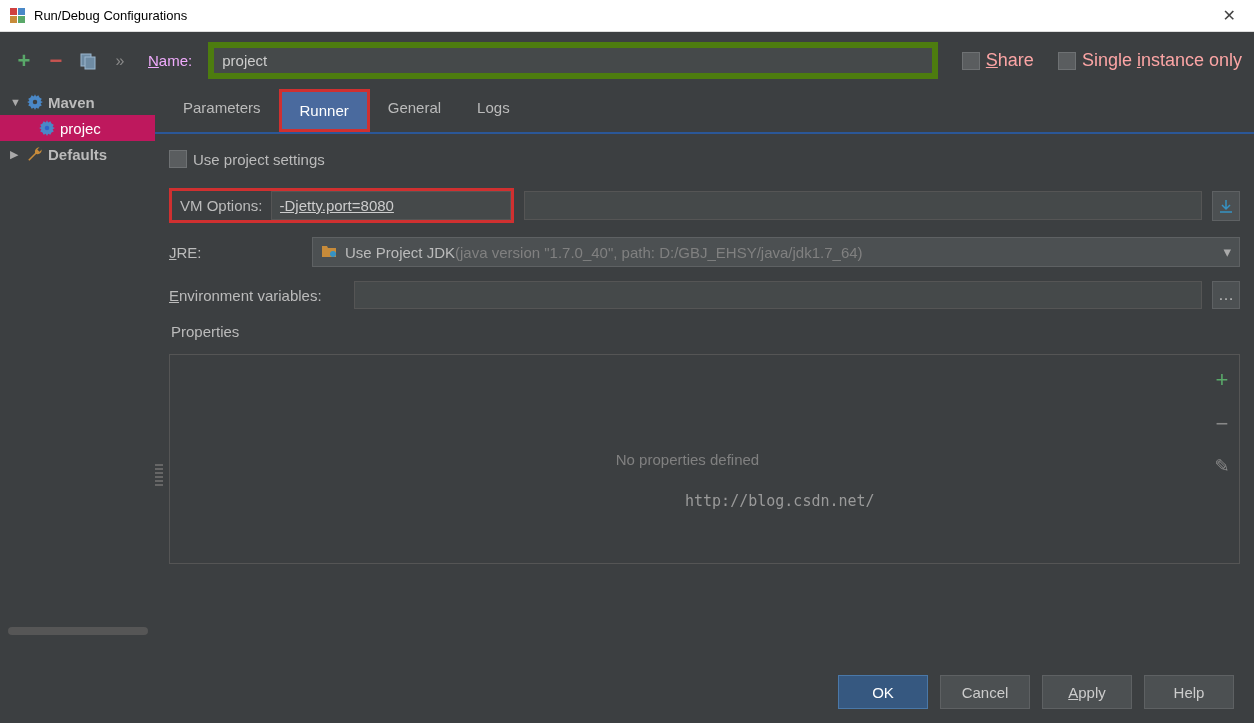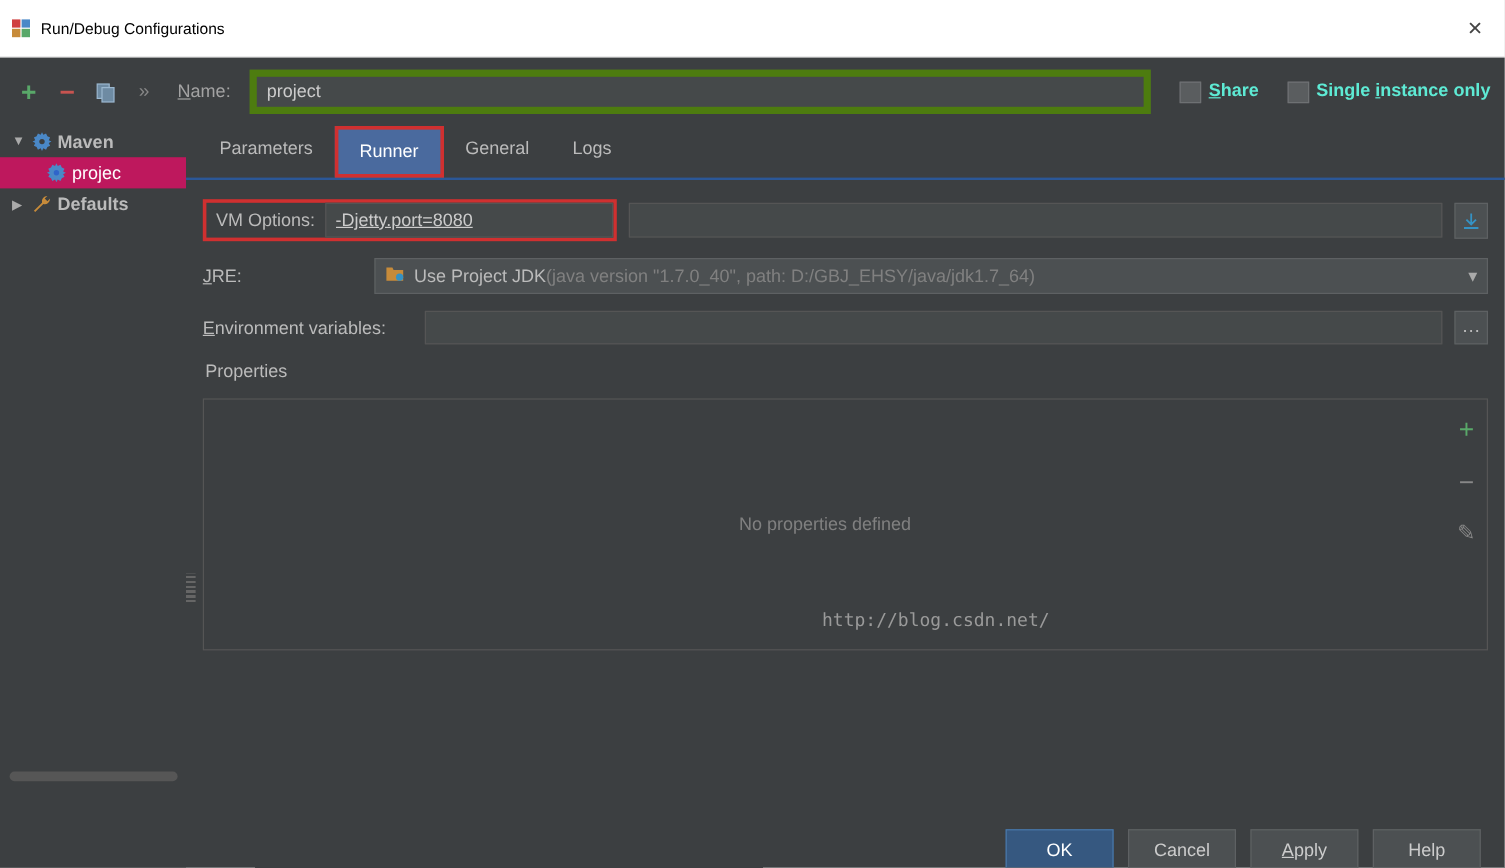--- a/index.html
+++ b/index.html
@@ -1,35 +1,35 @@
 <!DOCTYPE html>
 <html><head>
 <meta charset="utf-8">
 <style>
 * { margin: 0; padding: 0; box-sizing: border-box; font-family: "Segoe UI", Arial, sans-serif; }
 body { width: 1254px; height: 723px; background: #fff; overflow: hidden; }
 
-.titlebar { height: 48px; background: #fff; display: flex; align-items: center; padding: 0 10px; border-bottom: 1px solid #ddd; }
+.titlebar { height: 32px; background: #fff; display: flex; align-items: center; padding: 0 10px; border-bottom: 1px solid #ddd; }
 .titlebar .app-icon { width: 16px; height: 16px; margin-right: 8px; }
 .titlebar .title { font-size: 13px; color: #000; flex: 1; }
 .titlebar .close { font-size: 16px; color: #444; cursor: pointer; padding: 0 8px; }
 
 .main { height: 691px; background: #3c3f41; display: flex; flex-direction: column; color: #bbbbbb; }
 
 .top-row { display: flex; align-items: center; padding: 10px 12px; gap: 8px; }
 .icon-btn { width: 24px; height: 24px; display: flex; align-items: center; justify-content: center; cursor: pointer; font-size: 18px; }
 .add-btn { color: #59a869; font-weight: bold; font-size: 22px; }
 .remove-btn { color: #c75450; font-weight: bold; font-size: 22px; }
 .copy-btn svg { width: 18px; height: 18px; }
 .more-chev { color: #888; font-size: 16px; }
-.name-label { color: #a3a3a3; font-size: 15px; margin-left: 8px; text-align: center; }
+.name-label { color: #f0abfc; font-size: 15px; margin-left: 8px; text-align: center; }
 .name-label .ul { text-decoration: underline; }
 .name-input { flex: 1; background: #45494a; border: 6px solid #4d7c0f; color: #ccc; font-size: 15px; padding: 4px 8px; margin-left: 8px; }
 .check-box { width: 18px; height: 18px; background: #5a5d5f; border: 1px solid #6e7173; display: inline-block; vertical-align: middle; margin-right: 6px; }
-.share-label, .single-label { color: #5eead4; font-size: 15px; margin-left: 16px; white-space: nowrap; font-weight: bold; }
+.share-label, .single-label { color: #fca5a5; font-size: 18px; margin-left: 16px; white-space: nowrap; }
 .share-label .ul, .single-label .ul { text-decoration: underline; }
 
 .body-row { display: flex; flex: 1; min-height: 0; }
 
 .sidebar { width: 155px; background: #3c3f41; overflow: hidden; }
 .tree-item { display: flex; align-items: center; padding: 4px 4px; font-size: 15px; cursor: pointer; }
 .tree-item.sel { background: #be185d; color: #fff; }
 .tree-indent0 { padding-left: 10px; }
 .tree-indent1 { padding-left: 38px; }
 .tree-arrow { width: 14px; color: #aaa; font-size: 11px; margin-right: 2px; }
@@ -152,20 +152,24 @@
 
     <div class="content">
       <div class="tabs">
         <div class="tab">Parameters</div>
         <div class="tab active">Runner</div>
         <div class="tab">General</div>
         <div class="tab">Logs</div>
       </div>
 
       <div class="panel">
+        <div class="checkbox-row">
+          <span class="check-box"></span>
+            <span>Use project settings</span>
+        </div>
 
         <div class="field-row">
           <div class="vm-box">
             <span class="vm-label"><span class="ul">V</span><span>M Options:</span></span>
             <input class="text-input" style="width: 240px; text-decoration: underline;" value="-Djetty.port=8080">
           </div>
           <input class="text-input" style="flex: 1 1 0%;">
           <span class="expand-btn">
             <svg width="16" height="16" viewBox="0 0 16 16">
                 <path d="M8 2v8M4 7l4 4 4-4M2 14h12" stroke-width="1.5"></path>

